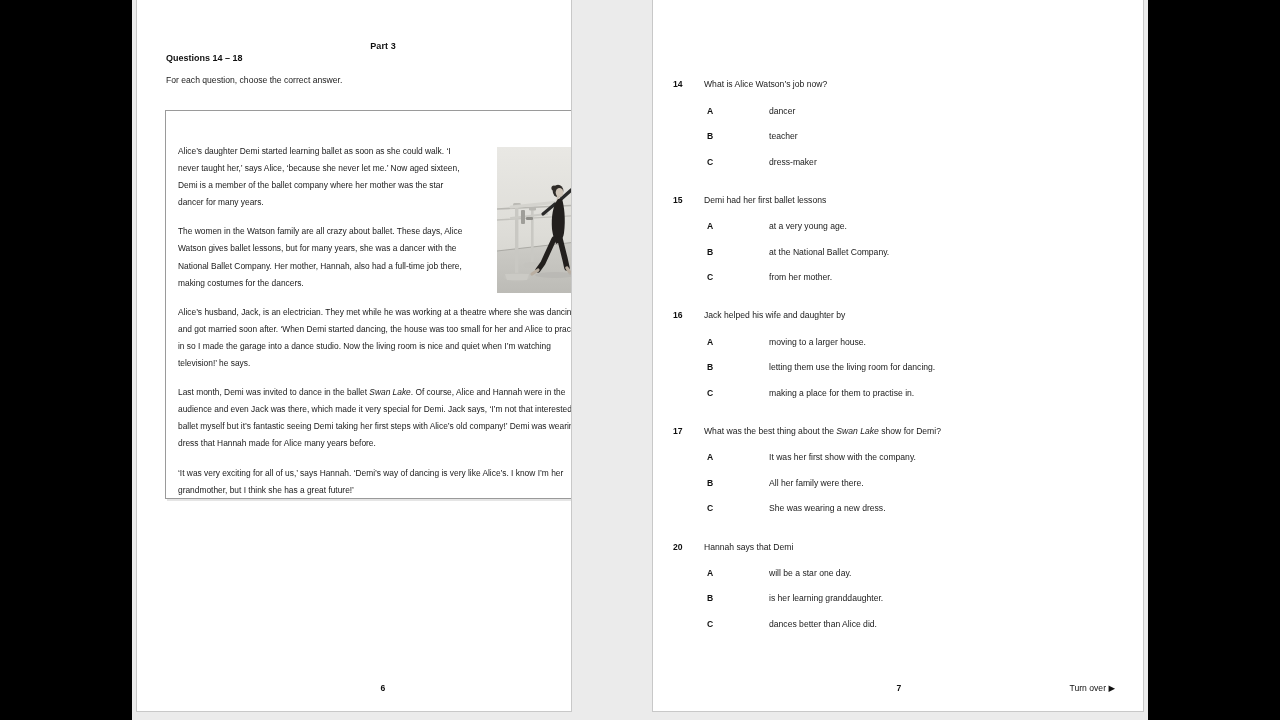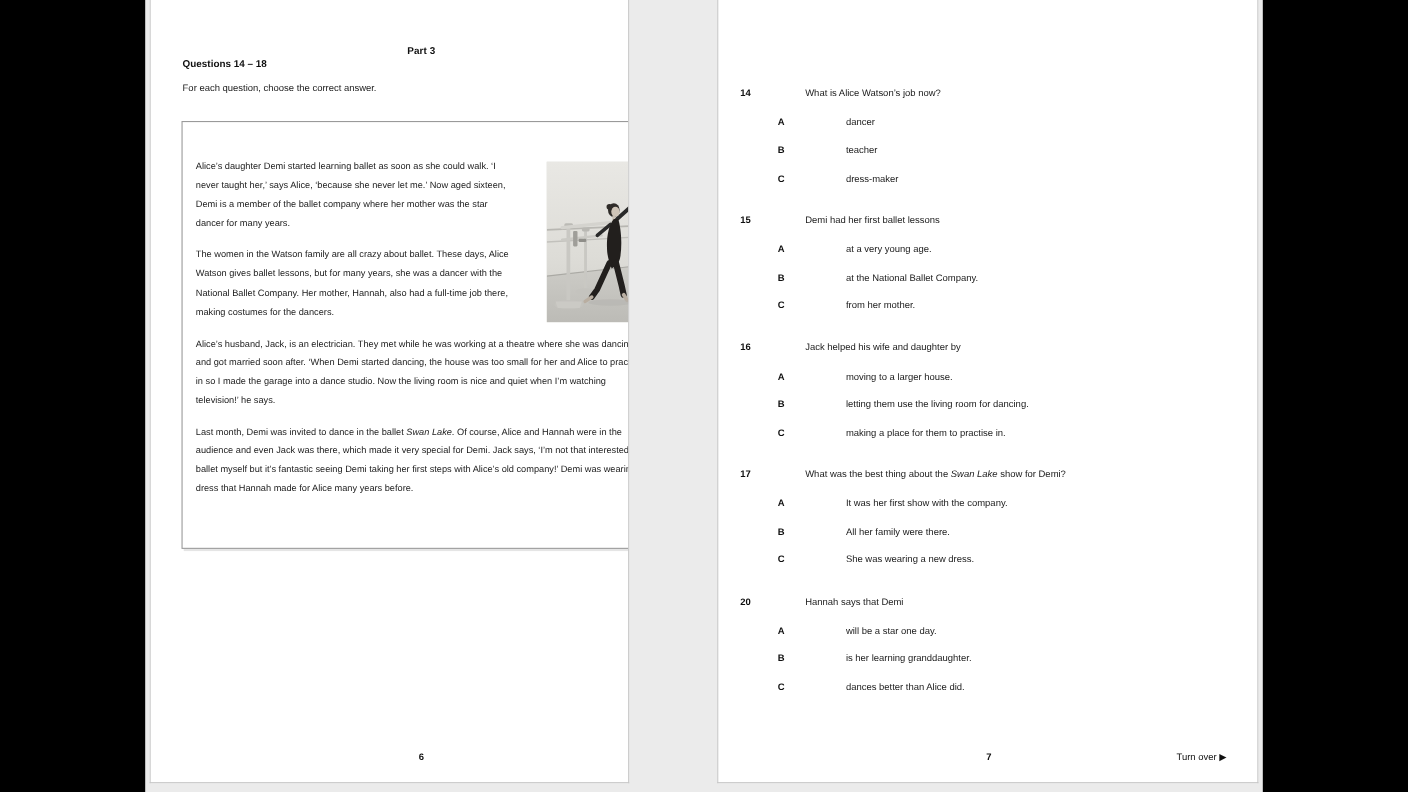--- a/index.html
+++ b/index.html
@@ -138,21 +138,20 @@
     color: #101010;
   }
 
   .qtext {
     position: absolute;
     left: 51px;
     top: 0;
     font-size: 8.6px;
     color: #1a1a1a;
     width: 420px;
-    margin-left: 28px;
   }
 
   .qtext em { font-style: italic; }
 
   .opt { position: absolute; left: 0; width: 492px; }
 
   .opt-letter {
     position: absolute;
     left: 54px;
     top: 0;
@@ -274,20 +273,21 @@
         </div>
 
         <div class="para narrow">Alice’s daughter Demi started learning ballet as soon as she could walk. ‘I never taught her,’ says Alice, ‘because she never let me.’ Now aged sixteen, Demi is a member of the ballet company where her mother was the star dancer for many years.</div>
 
         <div class="para narrow">The women in the Watson family are all crazy about ballet. These days, Alice Watson gives ballet lessons, but for many years, she was a dancer with the National Ballet Company. Her mother, Hannah, also had a full-time job there, making costumes for the dancers.</div>
 
         <div class="para full">Alice’s husband, Jack, is an electrician. They met while he was working at a theatre where she was dancing and got married soon after. ‘When Demi started dancing, the house was too small for her and Alice to practise in so I made the garage into a dance studio. Now the living room is nice and quiet when I’m watching television!’ he says.</div>
 
         <div class="para full"><span>Last month, Demi was invited to dance in the ballet </span><em>Swan Lake</em><span>. Of course, Alice and Hannah were in the audience and even Jack was there, which made it very special for Demi. Jack says, ‘I’m not that interested in ballet myself but it’s fantastic seeing Demi taking her first steps with Alice’s old company!’ Demi was wearing a dress that Hannah made for Alice many years before.</span></div>
 
+        <div class="para full">‘It was very exciting for all of us,’ says Hannah. ‘Demi’s way of dancing is very like Alice’s. I know I’m her grandmother, but I think she has a great future!’</div>
 
       </div>
     </div>
 
     <div class="footer-num">6</div>
 
   </div>
 
   <div class="page page-right">
 

